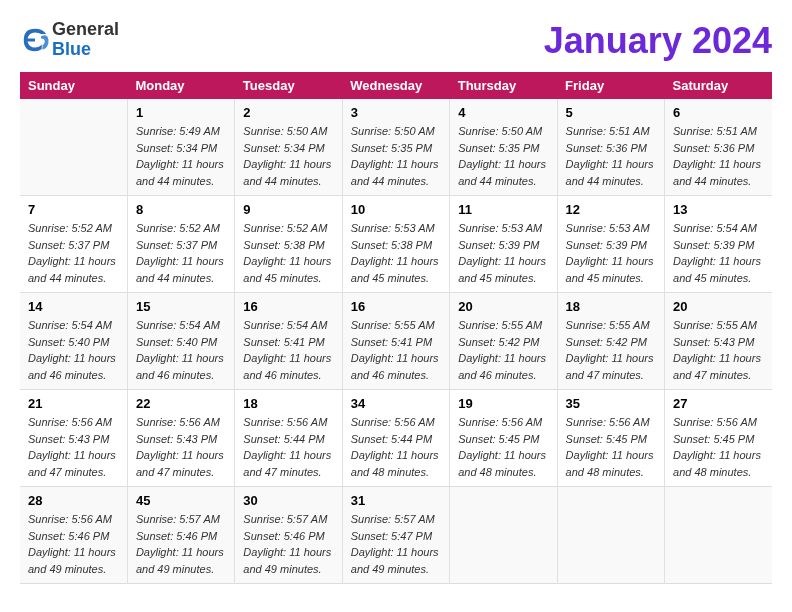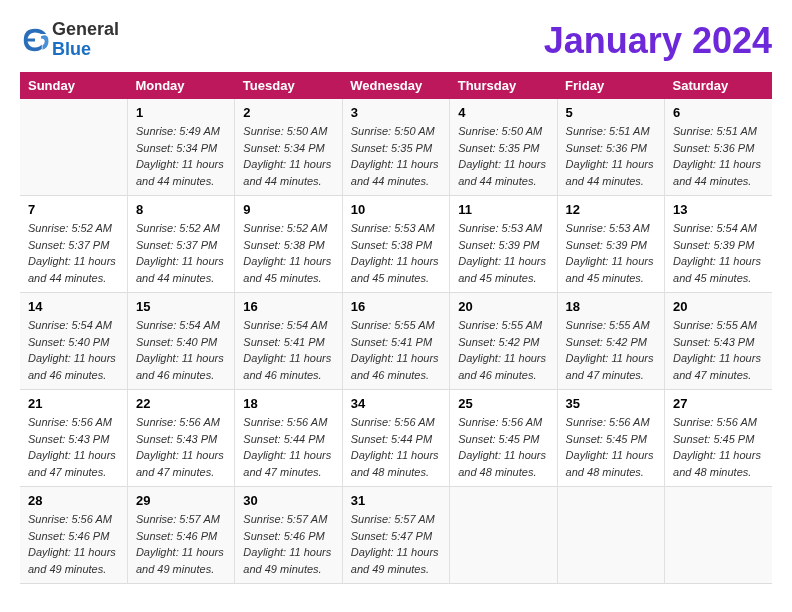--- a/index.html
+++ b/index.html
@@ -232,39 +232,39 @@
         </td>
         <td>
           <span class="day-number">18</span>
           <div class="day-info">Sunrise: 5:56 AM<br>Sunset: 5:44 PM<br>Daylight: 11 hours and 47 minutes.</div>
         </td>
         <td>
           <span class="day-number">34</span>
           <div class="day-info">Sunrise: 5:56 AM<br>Sunset: 5:44 PM<br>Daylight: 11 hours and 48 minutes.</div>
         </td>
         <td>
-          <span class="day-number">25</span>
+          <span class="day-number">19</span>
           <div class="day-info">Sunrise: 5:56 AM<br>Sunset: 5:45 PM<br>Daylight: 11 hours and 48 minutes.</div>
         </td>
         <td>
           <span class="day-number">35</span>
           <div class="day-info">Sunrise: 5:56 AM<br>Sunset: 5:45 PM<br>Daylight: 11 hours and 48 minutes.</div>
         </td>
         <td>
           <span class="day-number">27</span>
           <div class="day-info">Sunrise: 5:56 AM<br>Sunset: 5:45 PM<br>Daylight: 11 hours and 48 minutes.</div>
         </td>
       </tr>
       <tr class="week-row">
         <td>
           <span class="day-number">28</span>
           <div class="day-info">Sunrise: 5:56 AM<br>Sunset: 5:46 PM<br>Daylight: 11 hours and 49 minutes.</div>
         </td>
         <td>
-          <span class="day-number">29</span>
+          <span class="day-number">45</span>
           <div class="day-info">Sunrise: 5:57 AM<br>Sunset: 5:46 PM<br>Daylight: 11 hours and 49 minutes.</div>
         </td>
         <td>
           <span class="day-number">30</span>
           <div class="day-info">Sunrise: 5:57 AM<br>Sunset: 5:46 PM<br>Daylight: 11 hours and 49 minutes.</div>
         </td>
         <td>
           <span class="day-number">31</span>
           <div class="day-info">Sunrise: 5:57 AM<br>Sunset: 5:47 PM<br>Daylight: 11 hours and 49 minutes.</div>
         </td>

